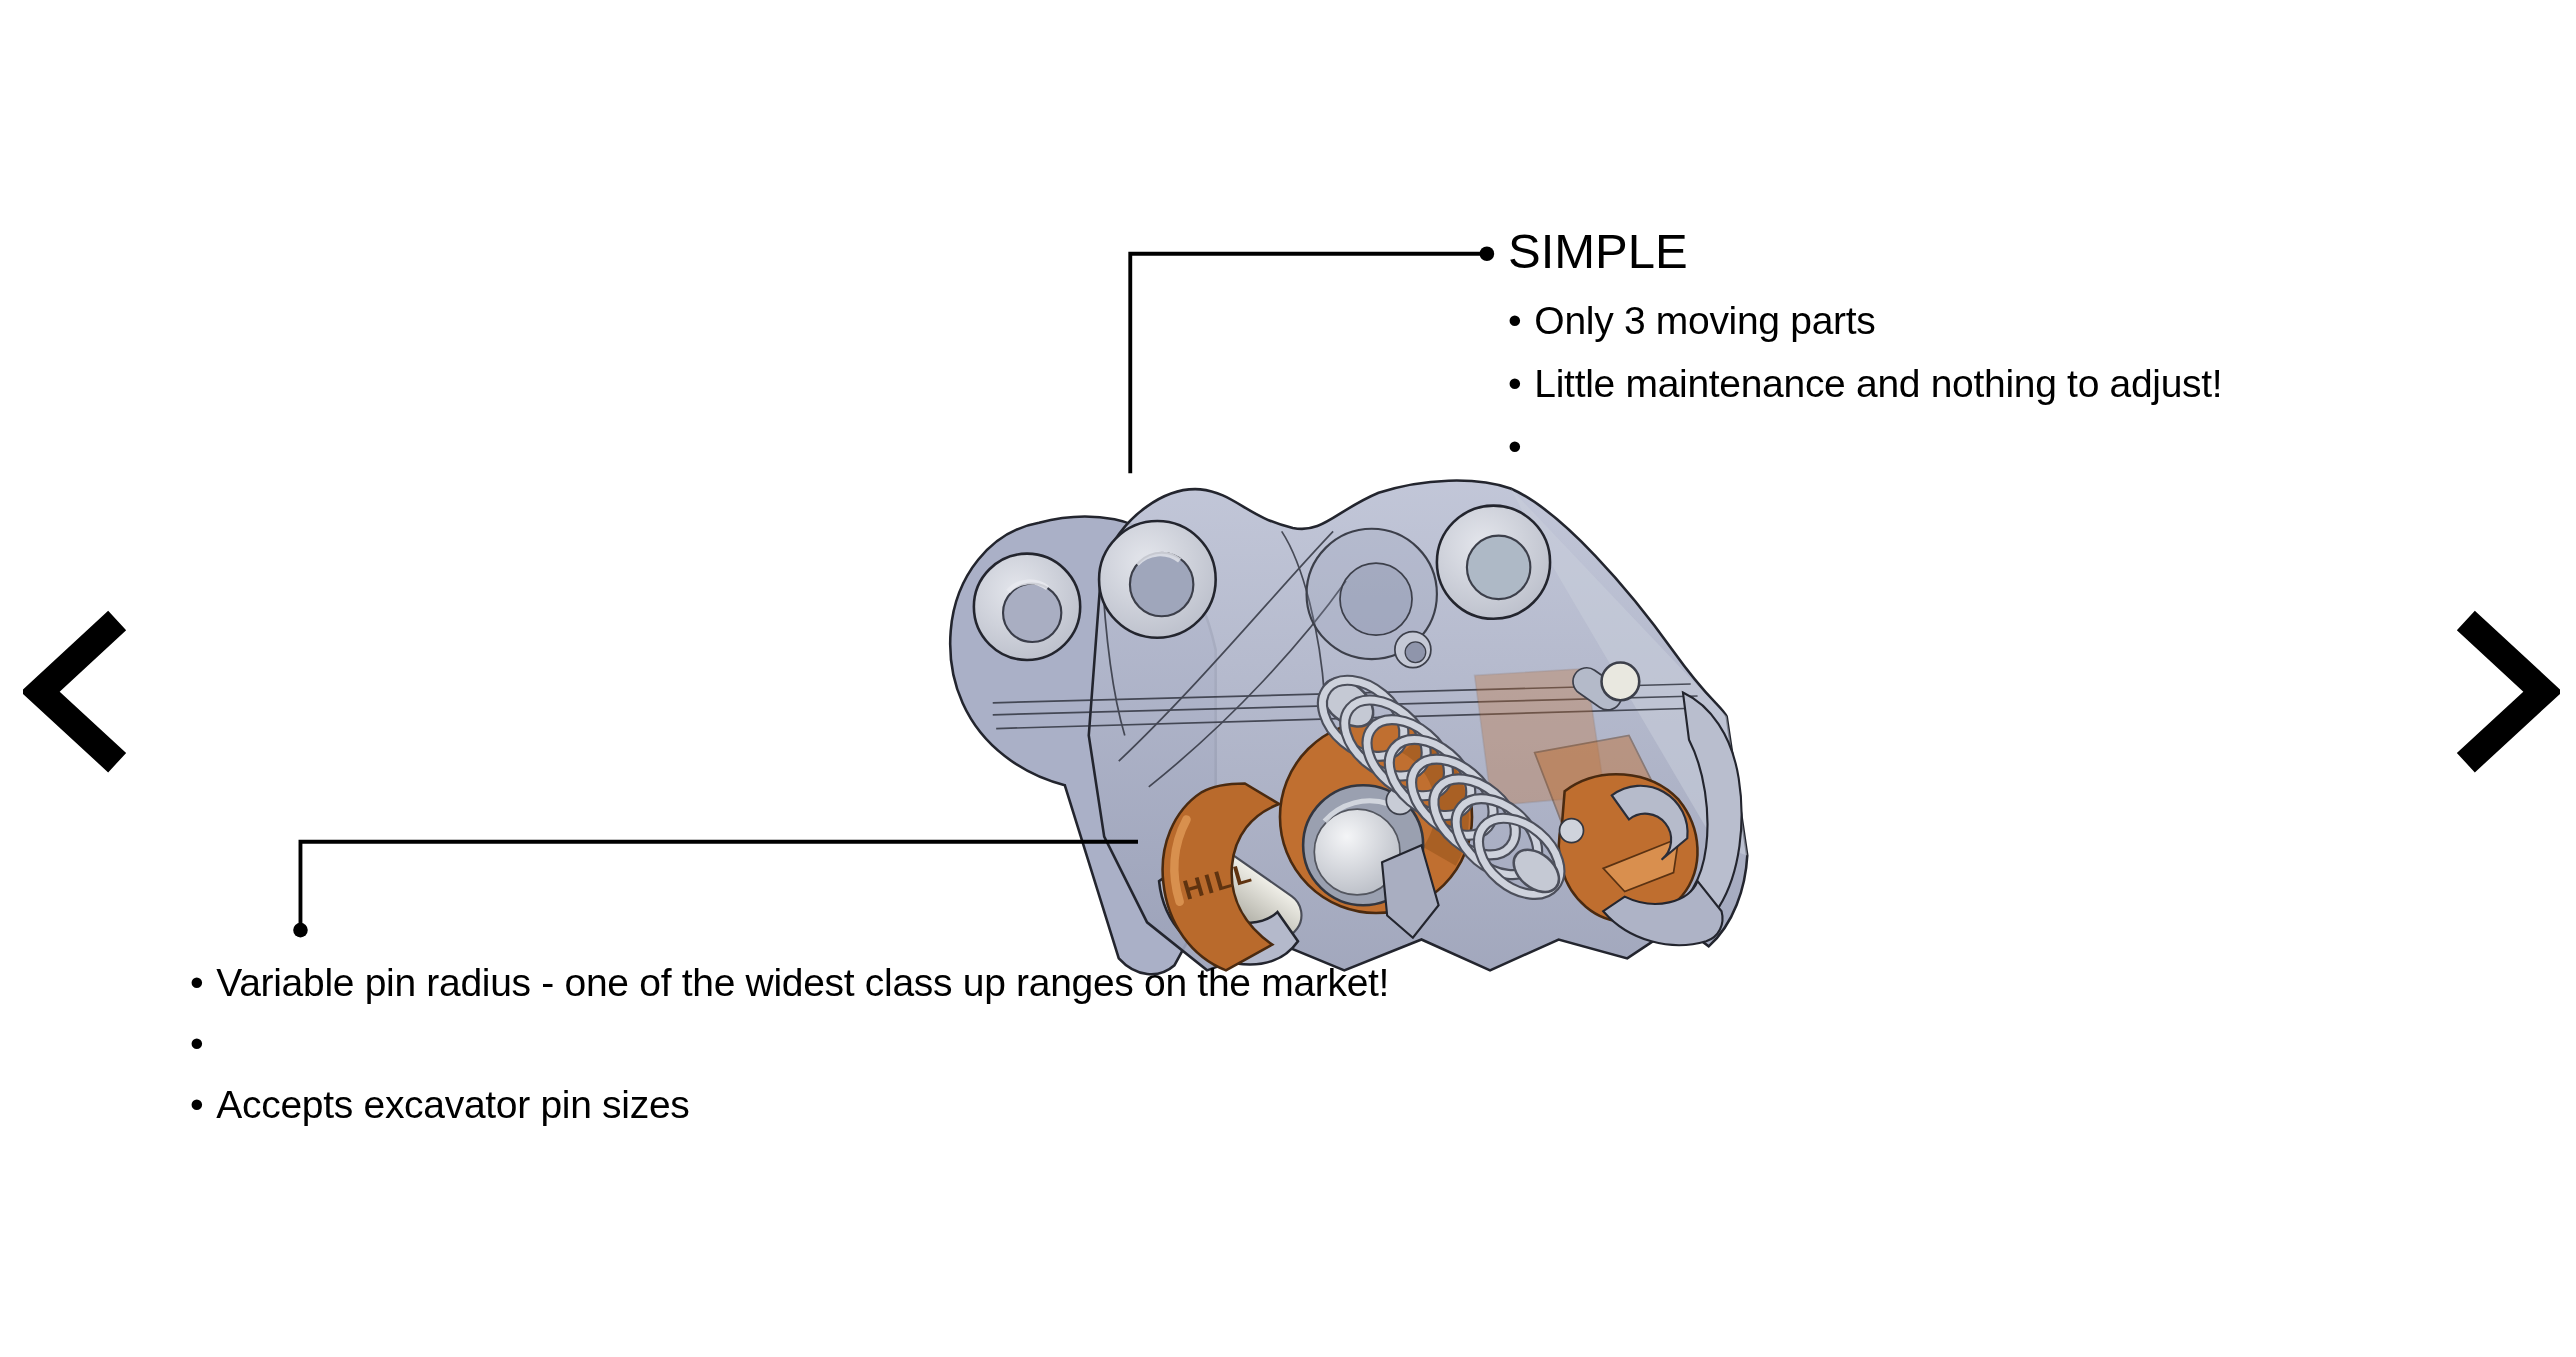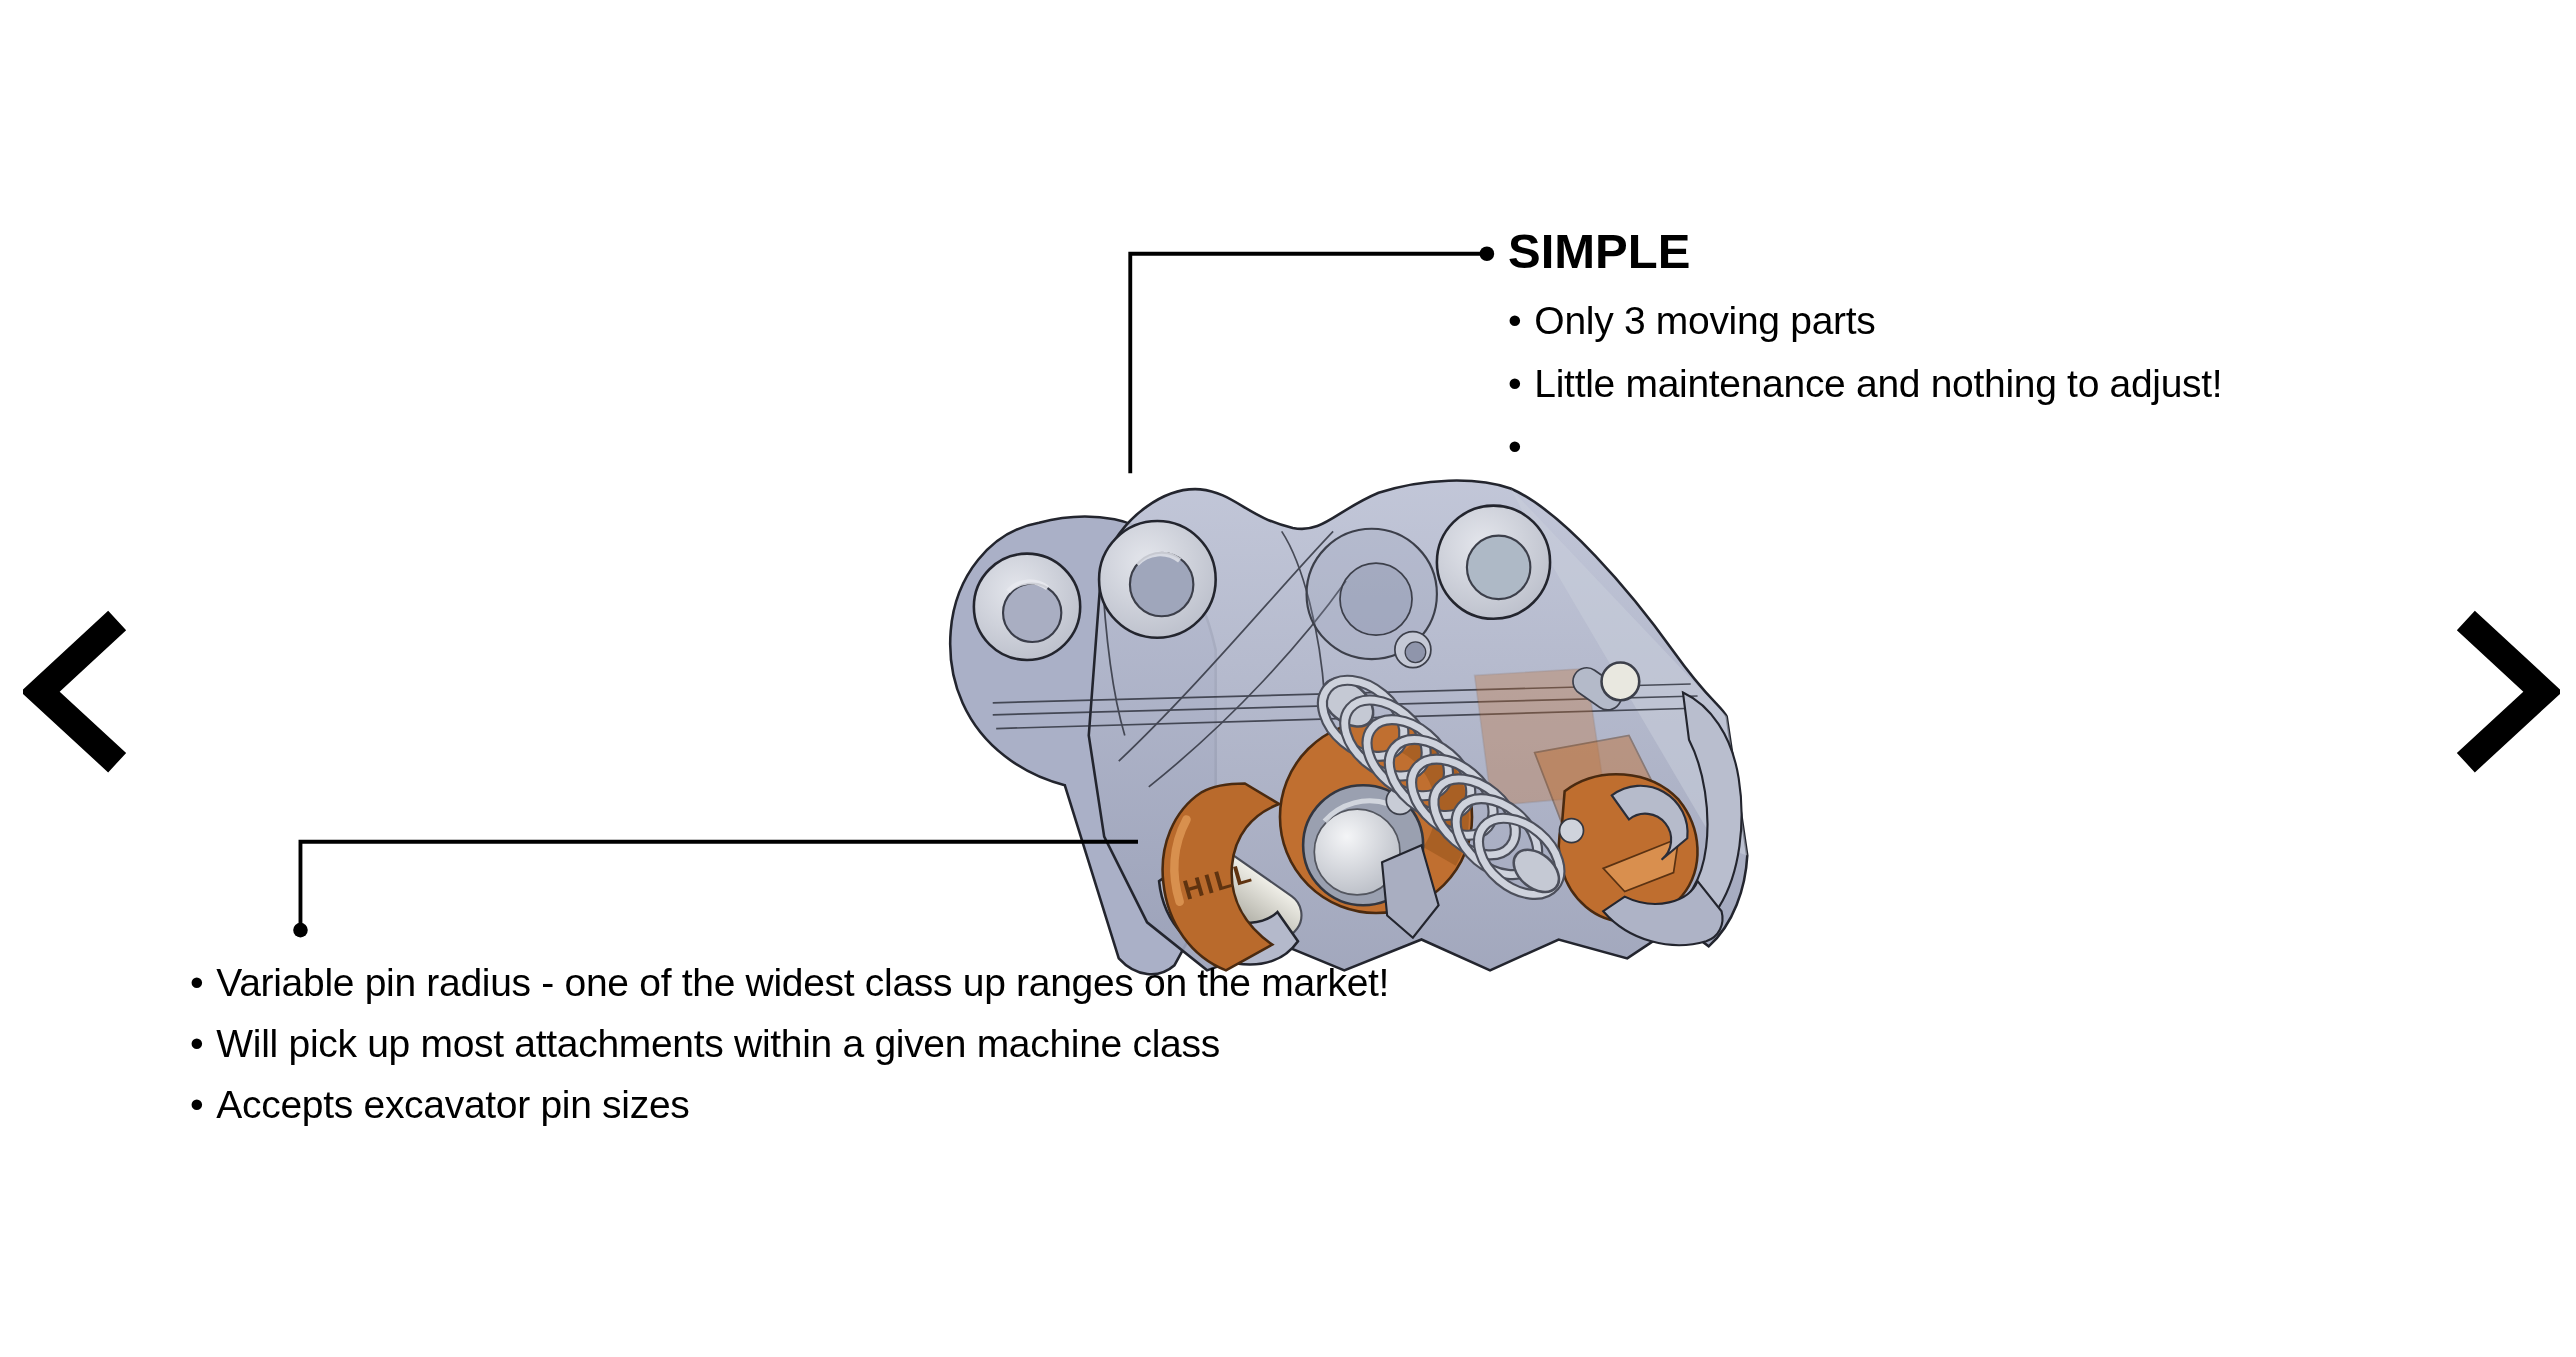--- a/index.html
+++ b/index.html
@@ -3,21 +3,21 @@
 <meta charset="utf-8">
 <style>
   html,body{margin:0;padding:0;}
   body{
     width:2576px;height:1357px;position:relative;overflow:hidden;
     background:#ffffff;color:#000;
     font-family:"Liberation Sans", sans-serif;
   }
   
   .callout{position:absolute;}
-  .callout h2{margin:0;font-weight:700;letter-spacing:0;}
+  .callout h2{margin:0;font-weight:400;letter-spacing:0;}
   .callout ul{list-style:none;margin:0;padding:0;}
   .callout li{display:flex;letter-spacing:-0.3px;}
   .callout .marker{margin-right:13px;}
   #callout-simple{left:1508px;top:226px;}
   #callout-simple h2{font-size:49px;line-height:51px;}
   #callout-simple ul{margin-top:12px;}
   #callout-simple li{font-size:39px;line-height:63px;}
   #callout-versatile{left:190px;top:943px;}
   #callout-versatile h2{font-size:52px;line-height:55px;}
   #callout-versatile ul{margin-top:8.6px;}
@@ -188,21 +188,20 @@
 </div>
 
 <div class="callout" id="callout-versatile">
   <ul>
     <li>
       <span class="marker">•</span>
       <span>Variable pin radius - one of the widest class up ranges on the market!</span>
     </li>
     <li>
       <span class="marker">•</span>
-      <span>Will pick up most attachments within a given machine class</span>
     </li>
     <li>
       <span class="marker">•</span>
       <span>Accepts excavator pin sizes</span>
     </li>
   </ul>
 </div>
 
 <button class="nav-arrow" id="prev-arrow">
   <svg width="107" height="167" viewBox="0 0 125 195">

